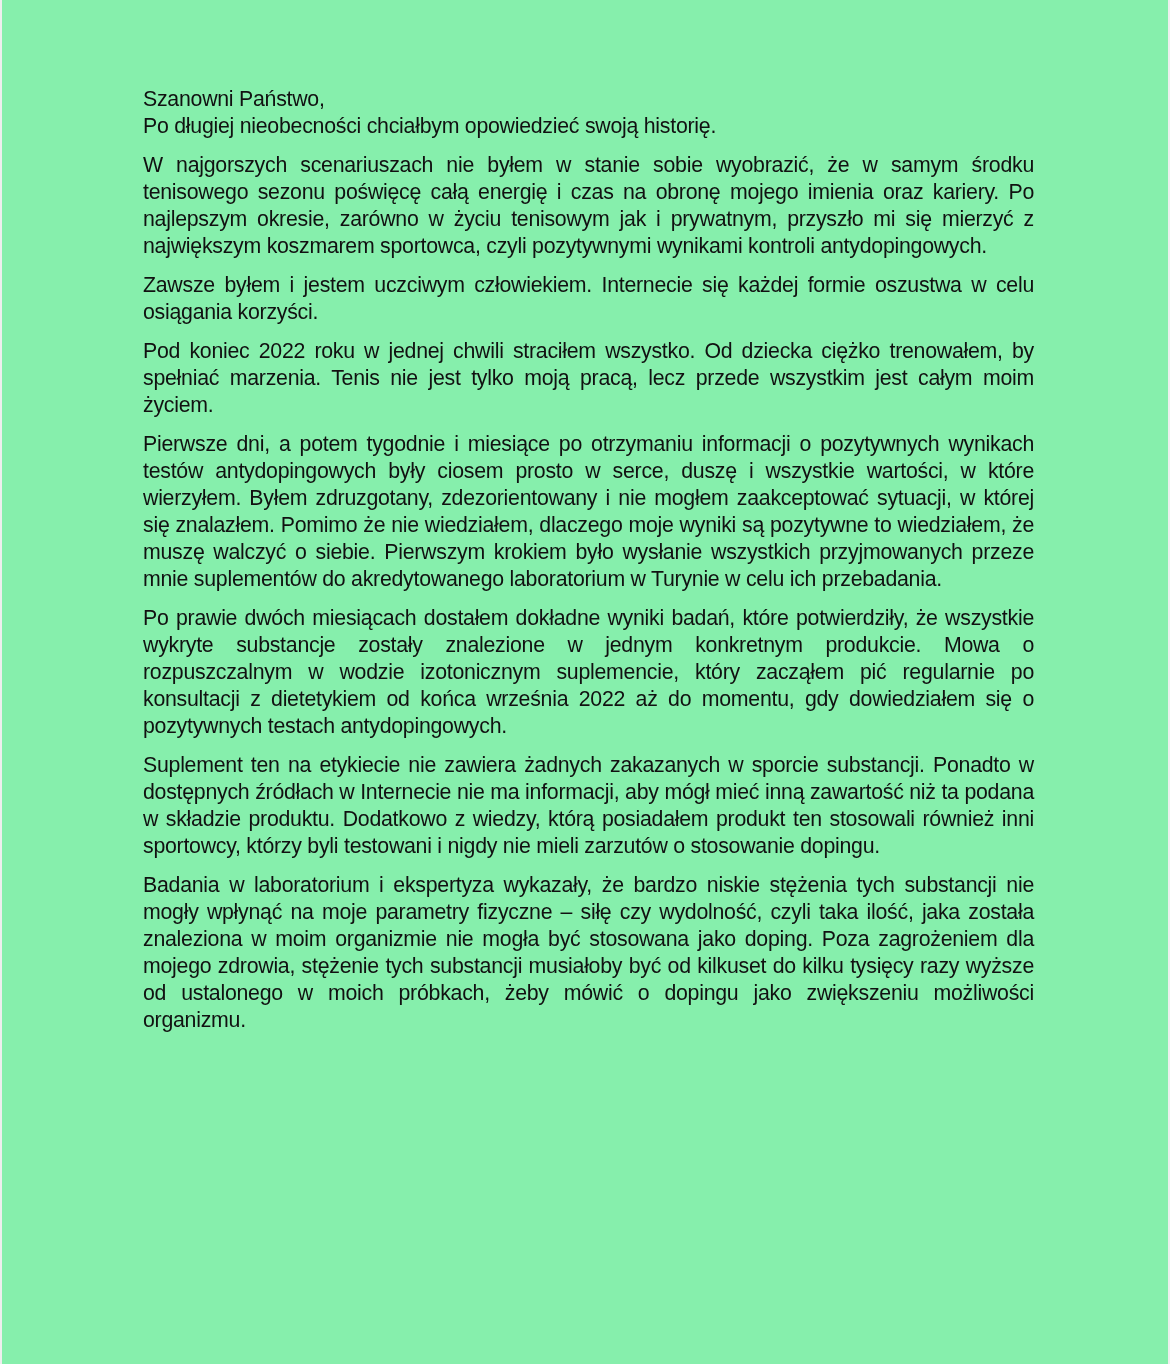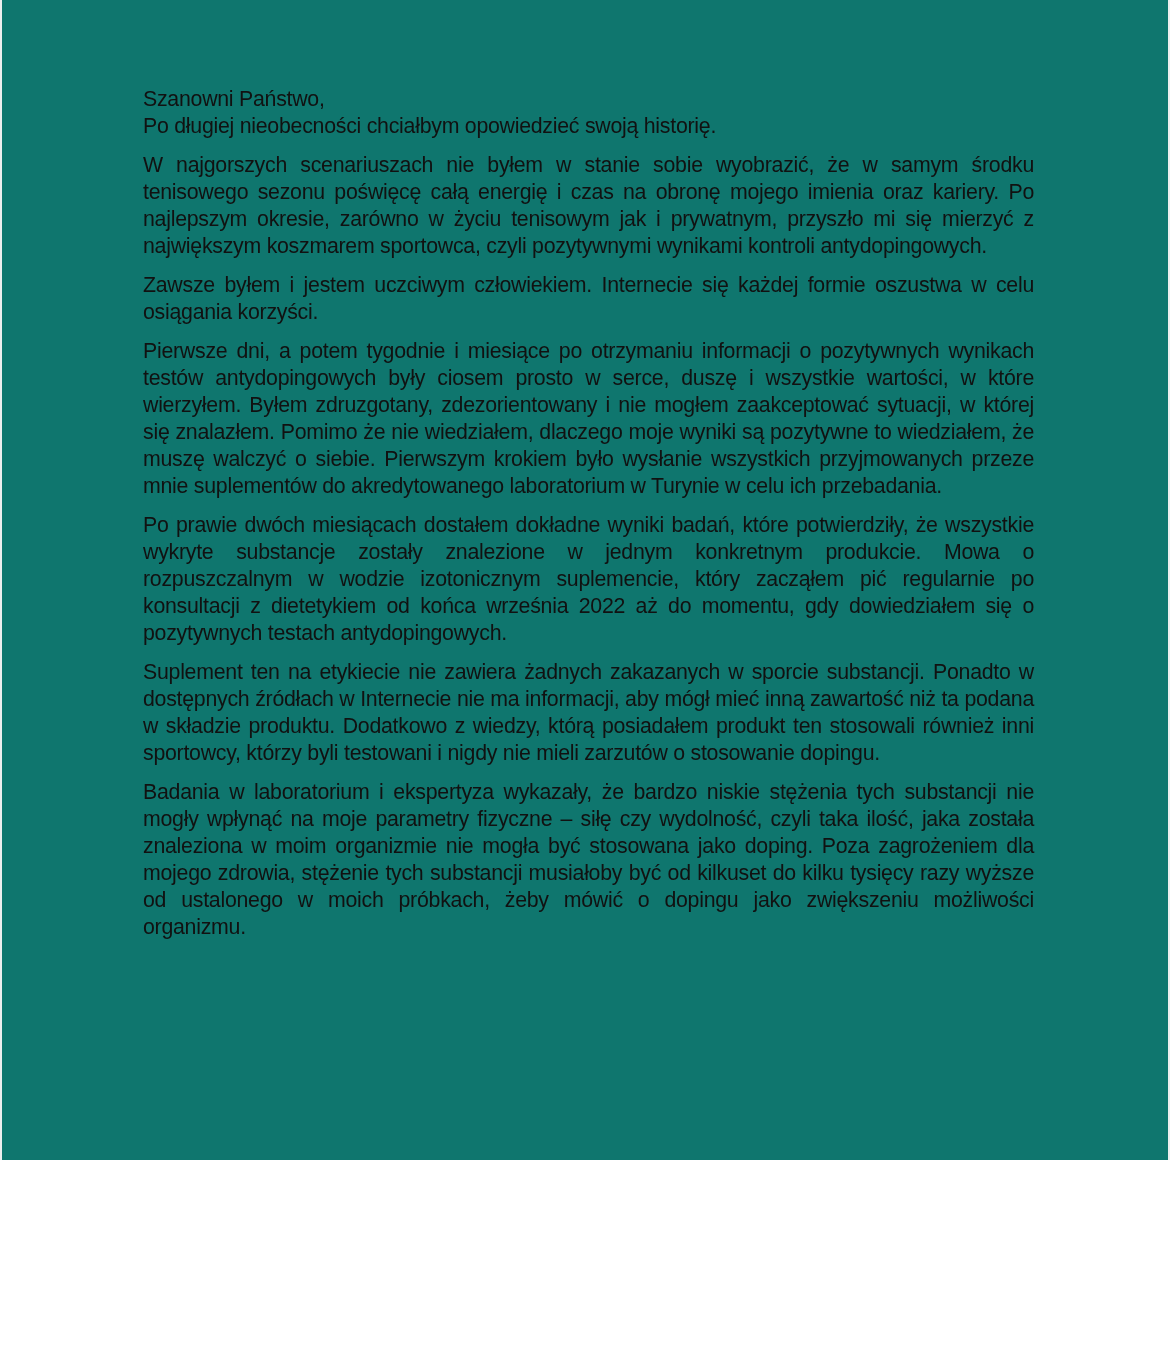--- a/index.html
+++ b/index.html
@@ -10,22 +10,22 @@
     body {
       width: 1170px;
       height: 1364px;
       position: relative;
       overflow: hidden;
     }
     .page {
       position: absolute;
       left: 0; top: 0;
       width: 1170px;
-      height: 1160px;
-      background: #0f766e;
+      height: 1364px;
+      background: #86efac;
       border-left: 2px solid #eeeeee;
       border-right: 2px solid #eeeeee;
       box-sizing: border-box;
     }
     .letter {
       position: absolute;
       left: 141px;
       top: 86px;
       width: 891px;
       font-family: "Liberation Sans", sans-serif;
@@ -50,18 +50,19 @@
   </style>
 </head>
 <body>
 
 <div class="page">
   <div class="letter">
     <p class="greeting">Szanowni Państwo,</p>
     <p class="intro">Po długiej nieobecności chciałbym opowiedzieć swoją historię.</p>
     <p>W najgorszych scenariuszach nie byłem w stanie sobie wyobrazić, że w samym środku tenisowego sezonu poświęcę całą energię i czas na obronę mojego imienia oraz kariery. Po najlepszym okresie, zarówno w życiu tenisowym jak i prywatnym, przyszło mi się mierzyć z największym koszmarem sportowca, czyli pozytywnymi wynikami kontroli antydopingowych.</p>
     <p>Zawsze byłem i jestem uczciwym człowiekiem. Internecie się każdej formie oszustwa w celu osiągania korzyści.</p>
+    <p>Pod koniec 2022 roku w jednej chwili straciłem wszystko. Od dziecka ciężko trenowałem, by spełniać marzenia. Tenis nie jest tylko moją pracą, lecz przede wszystkim jest całym moim życiem.</p>
     <p>Pierwsze dni, a potem tygodnie i miesiące po otrzymaniu informacji o pozytywnych wynikach testów antydopingowych były ciosem prosto w serce, duszę i wszystkie wartości, w które wierzyłem. Byłem zdruzgotany, zdezorientowany i nie mogłem zaakceptować sytuacji, w której się znalazłem. Pomimo że nie wiedziałem, dlaczego moje wyniki są pozytywne to wiedziałem, że muszę walczyć o siebie. Pierwszym krokiem było wysłanie wszystkich przyjmowanych przeze mnie suplementów do akredytowanego laboratorium w Turynie w celu ich przebadania.</p>
     <p>Po prawie dwóch miesiącach dostałem dokładne wyniki badań, które potwierdziły, że wszystkie wykryte substancje zostały znalezione w jednym konkretnym produkcie. Mowa o rozpuszczalnym w wodzie izotonicznym suplemencie, który zacząłem pić regularnie po konsultacji z dietetykiem od końca września 2022 aż do momentu, gdy dowiedziałem się o pozytywnych testach antydopingowych.</p>
     <p>Suplement ten na etykiecie nie zawiera żadnych zakazanych w sporcie substancji. Ponadto w dostępnych źródłach w Internecie nie ma informacji, aby mógł mieć inną zawartość niż ta podana w składzie produktu. Dodatkowo z wiedzy, którą posiadałem produkt ten stosowali również inni sportowcy, którzy byli testowani i nigdy nie mieli zarzutów o stosowanie dopingu.</p>
     <p>Badania w laboratorium i ekspertyza wykazały, że bardzo niskie stężenia tych substancji nie mogły wpłynąć na moje parametry fizyczne – siłę czy wydolność, czyli taka ilość, jaka została znaleziona w moim organizmie nie mogła być stosowana jako doping. Poza zagrożeniem dla mojego zdrowia, stężenie tych substancji musiałoby być od kilkuset do kilku tysięcy razy wyższe od ustalonego w moich próbkach, żeby mówić o dopingu jako zwiększeniu możliwości organizmu.</p>
   </div>
 </div>
 
 </body></html>

